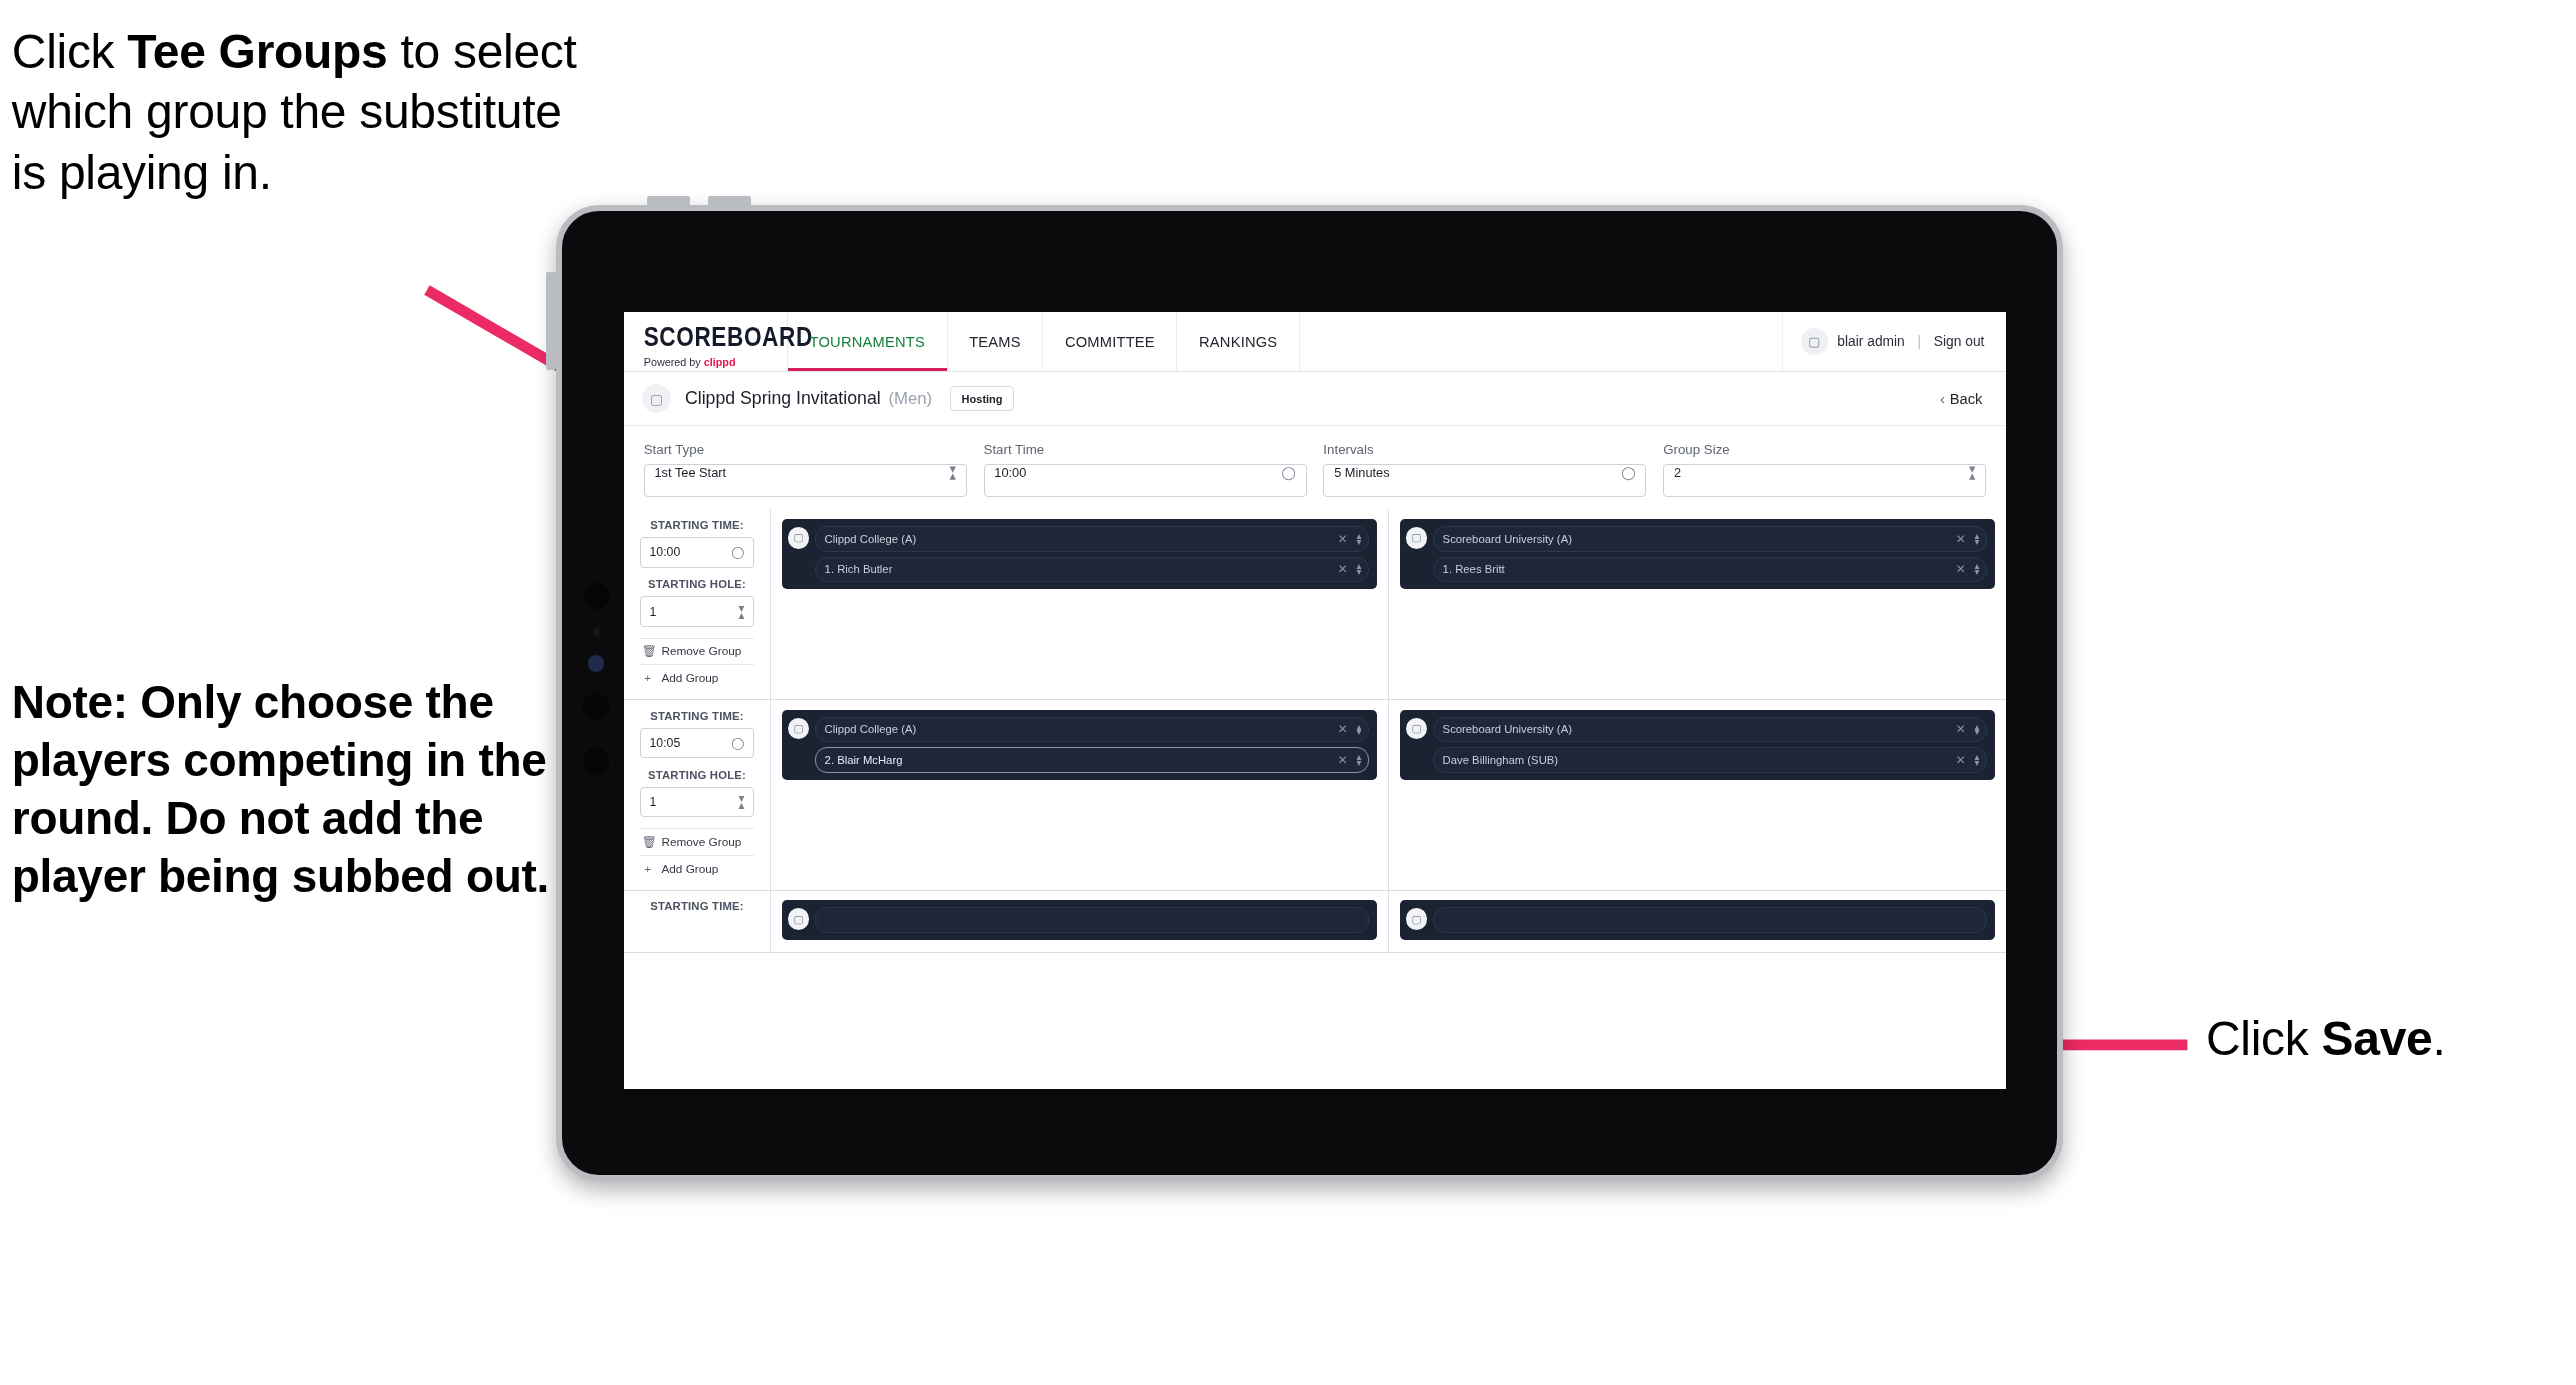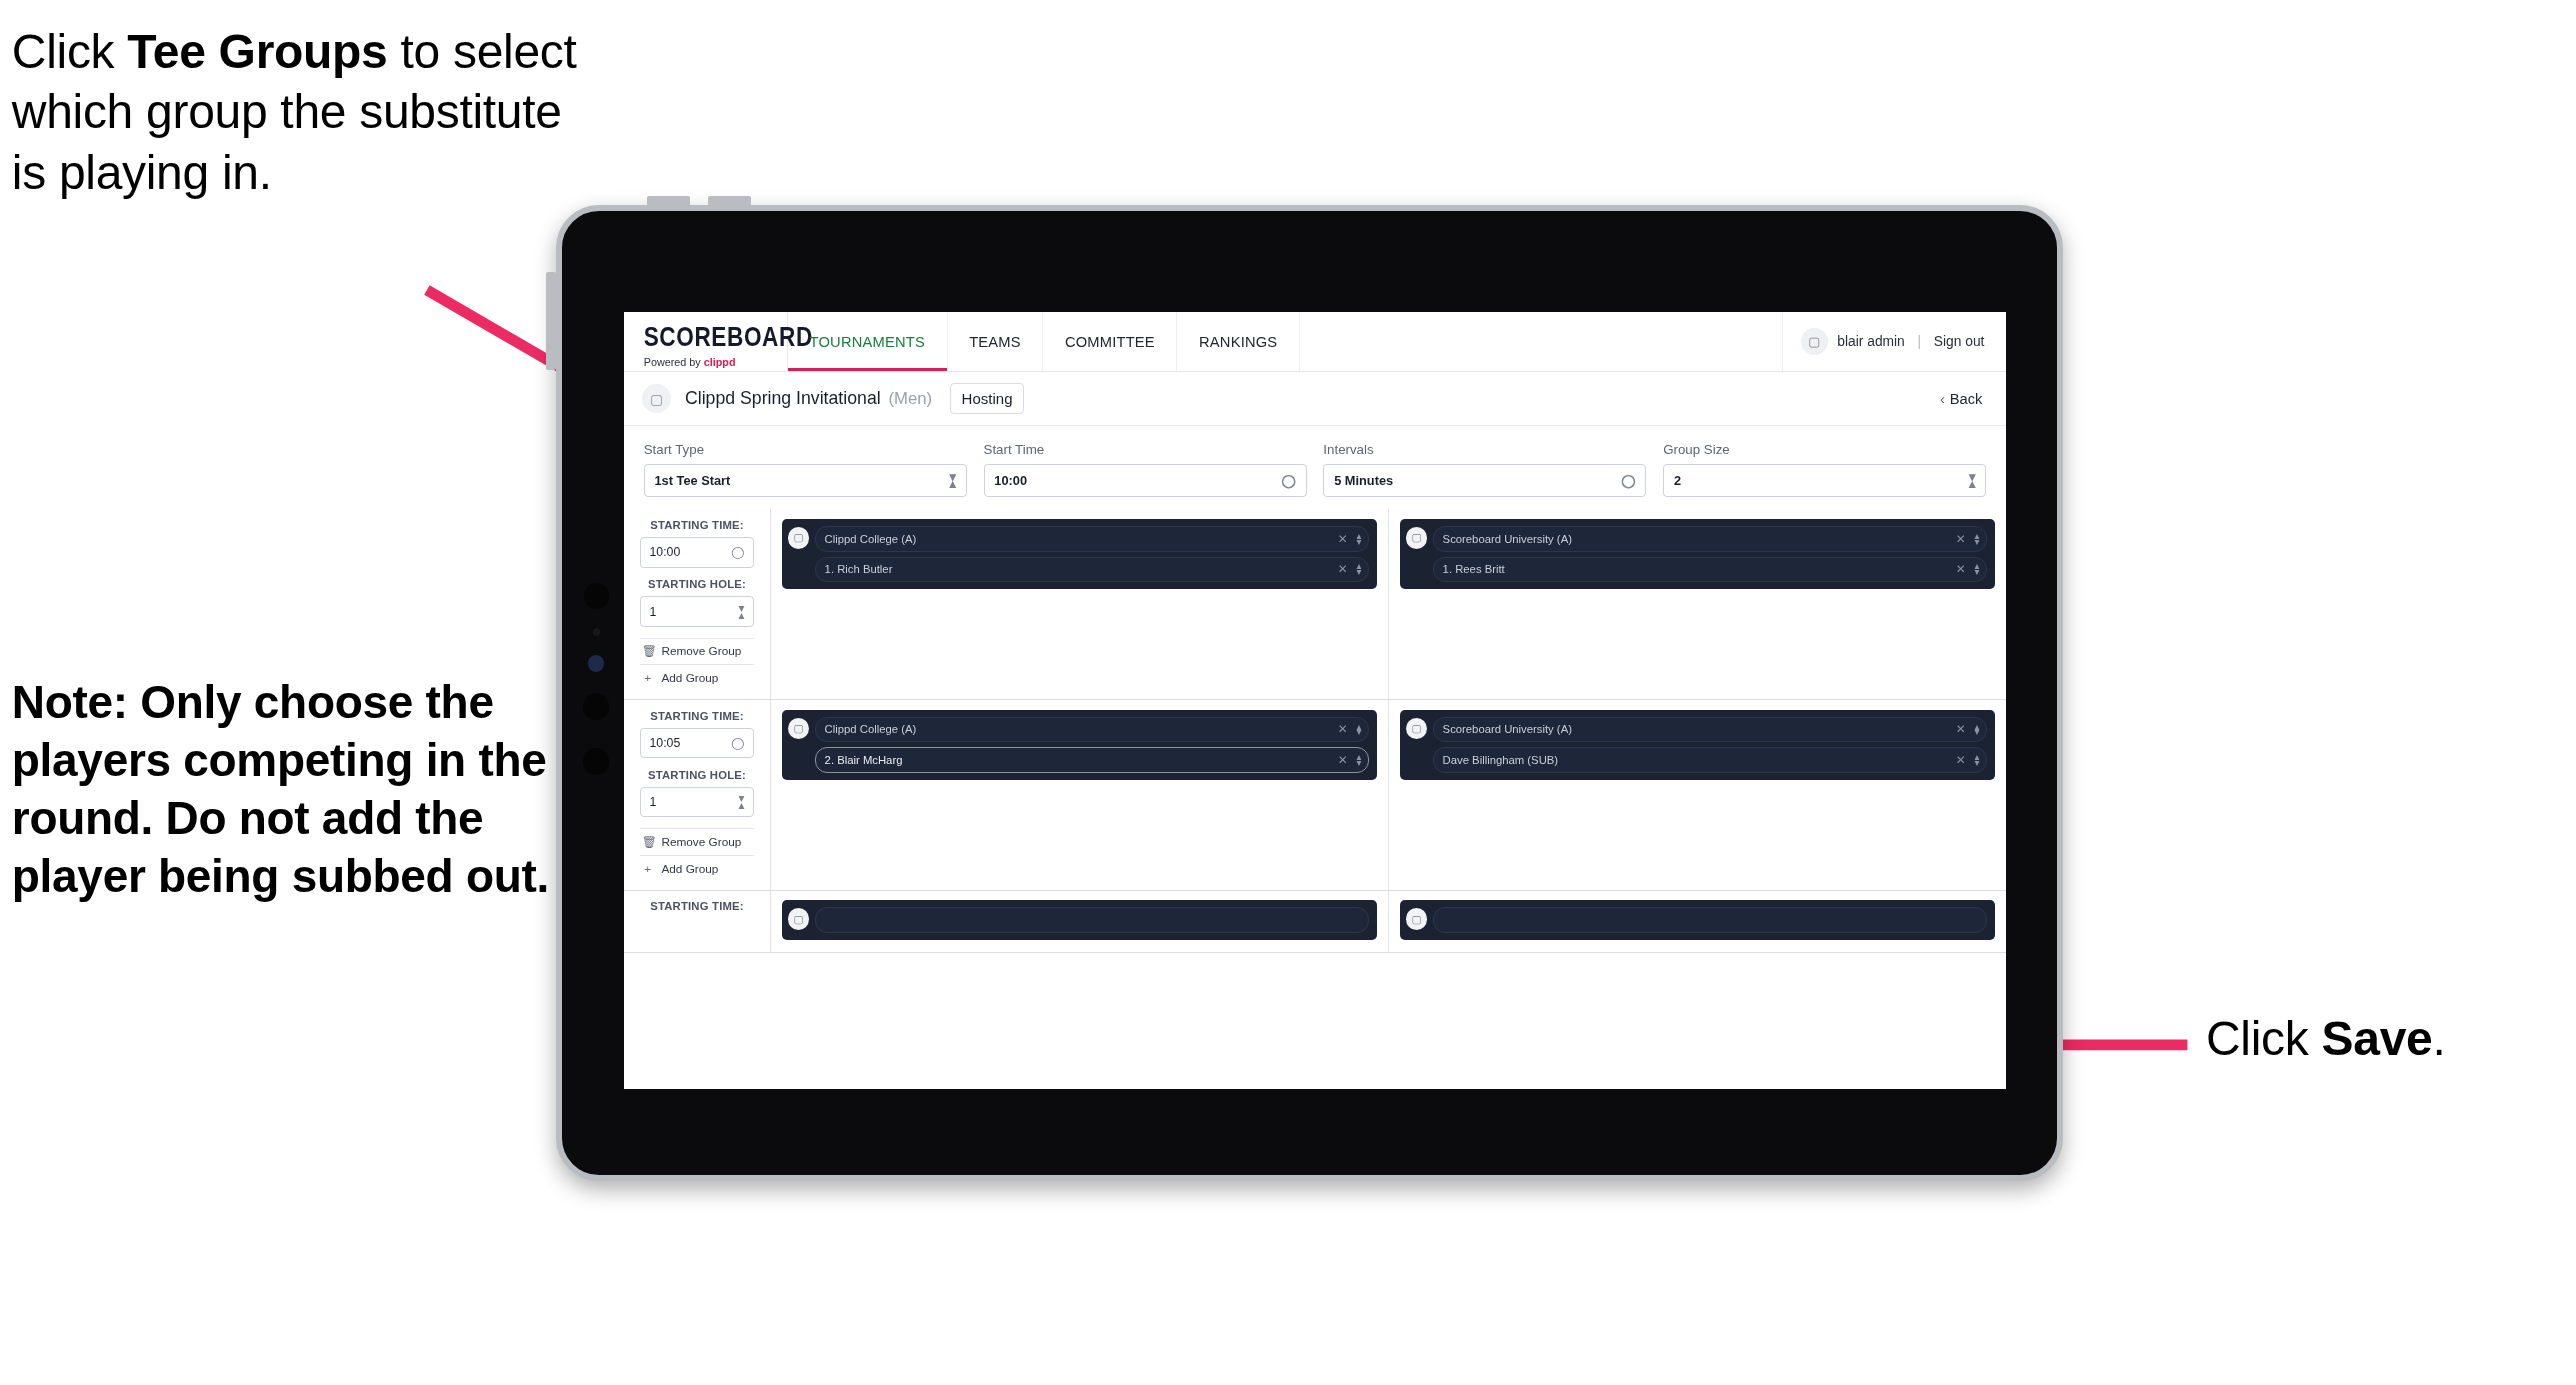--- a/index.html
+++ b/index.html
@@ -108,35 +108,35 @@
   }
   .t-avatar {
     width: 29.5px; height: 29.5px; border-radius: 50%; background: #f0f1f4;
     display:flex; align-items:center; justify-content:center;
     color:#888e9e; font-size: 13.8px; margin-right: 13.8px;
   }
   .t-name { font-size: 17.7px; color: #1c1f2a; }
   .t-gender { font-size: 16.7px; color: #9aa0ae; margin-left: 7.9px; }
   .t-badge {
     margin-left: 17.7px; border: 1px solid #d8dbe1; border-radius: 3.9px;
-    padding: 5.9px 10.8px; font-size: 15px; font-weight: 400; color: #1c1f2a;
+    padding: 5.9px 10.8px; font-size: 11px; font-weight: 700; color: #1c1f2a;
   }
   .t-back { margin-left: auto; font-size: 14.7px; color: #23262f; cursor: pointer; }
   .t-back .chev { color: #5d6271; margin-right: 4.9px; }
 
   
   #controls {
     display: flex; gap: 16.7px; padding: 15.7px 19.7px 12.8px 19.7px; background:#fff;
   }
   .ctrl { flex: 1; min-width: 0; }
   .ctrl-label { font-size: 13.3px; color: #5f6475; margin-bottom: 6.9px; }
   .ctrl-box {
     height: 33px; border: 1px solid #cdd1d8; border-radius: 3.9px;
-    background: #fff; display: flex; align-items: center;
-    padding: 0 9.8px; font-size: 12.8px; color: #1c1f2a; font-weight: bold;
+    background: #fff; display: flex; align-items: flex-start;
+    padding: 0 9.8px; font-size: 12.8px; color: #1c1f2a;
   }
   .ctrl-box .val { flex: 1; }
   .ctrl-box .ind { color: #7c8190; font-size: 12.8px; }
   .stepper { display:flex; flex-direction:column; line-height:0.58; font-size:11.8px; color:#74798a;}
 
   
   #tablehead {
     display: flex; background: #4d5466; color: #fff; height: 33px;
   }
   .th { display:flex; align-items:center; justify-content:center; font-size: 13.8px; }

